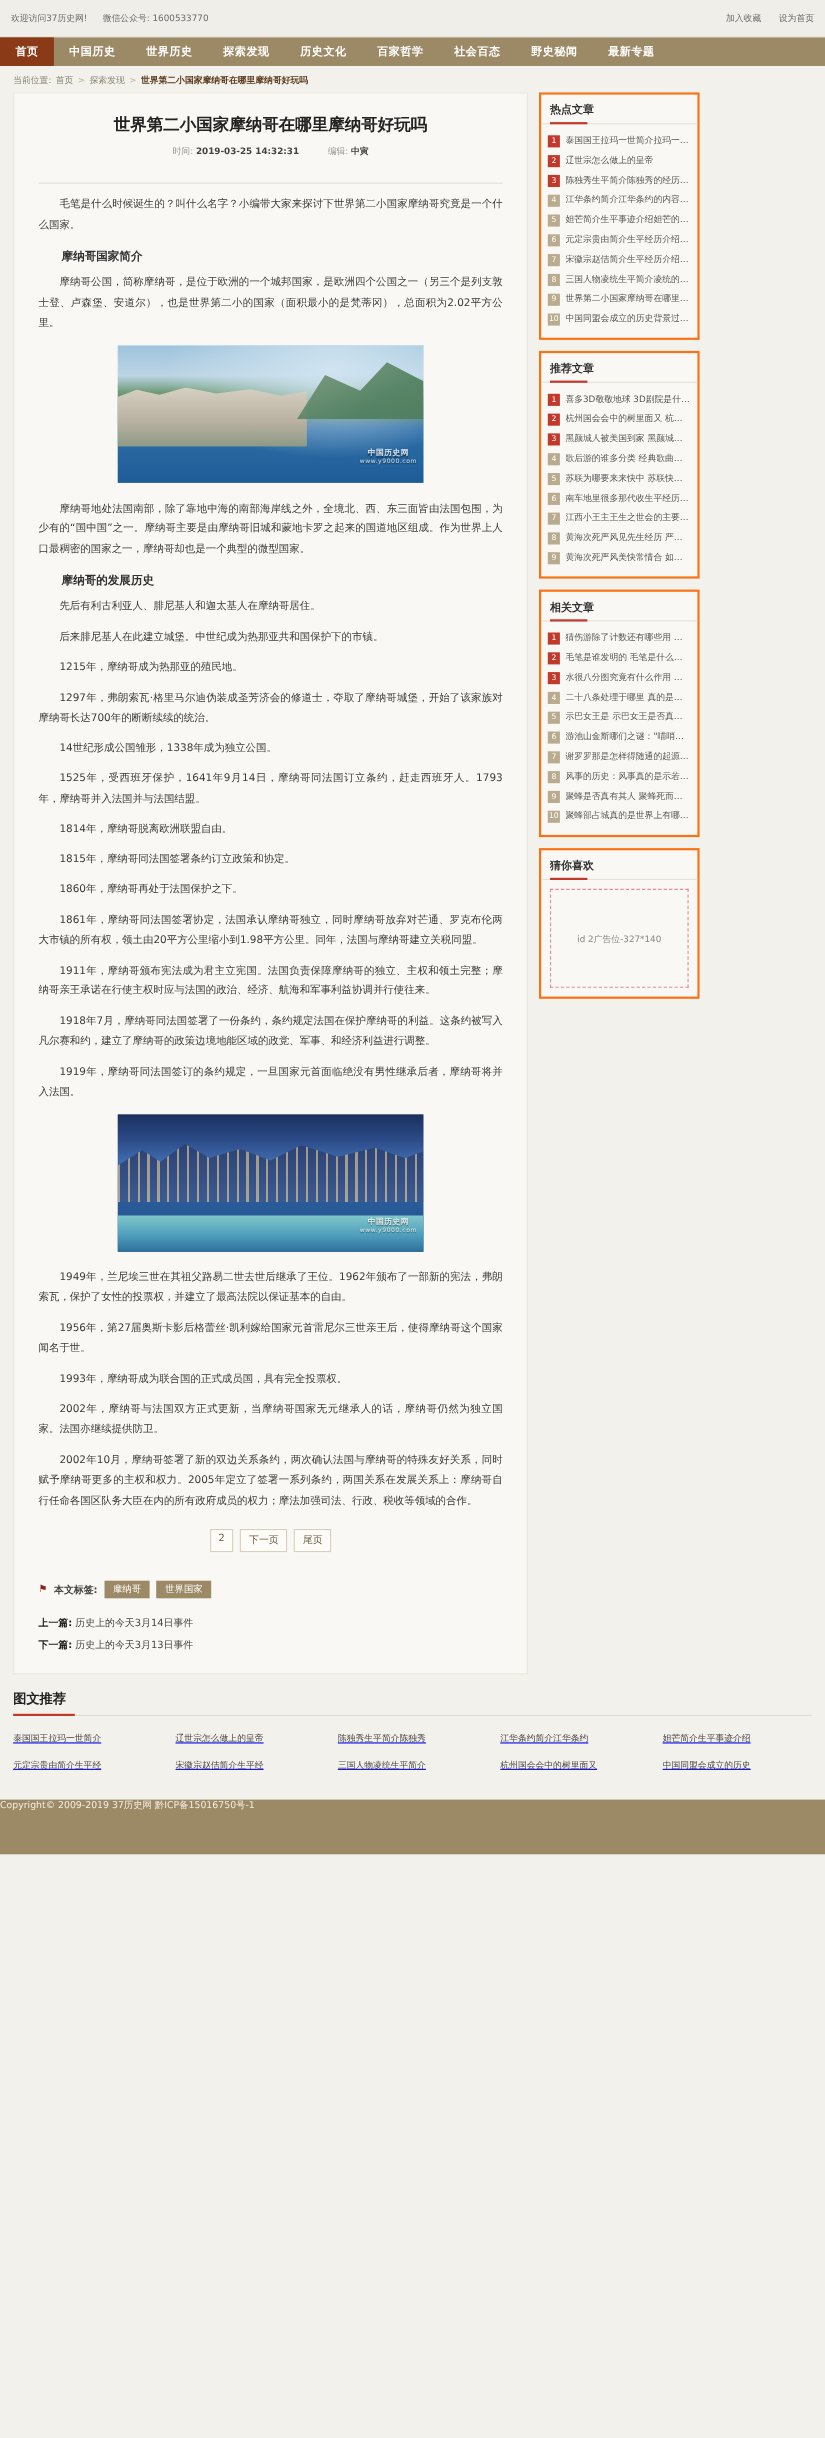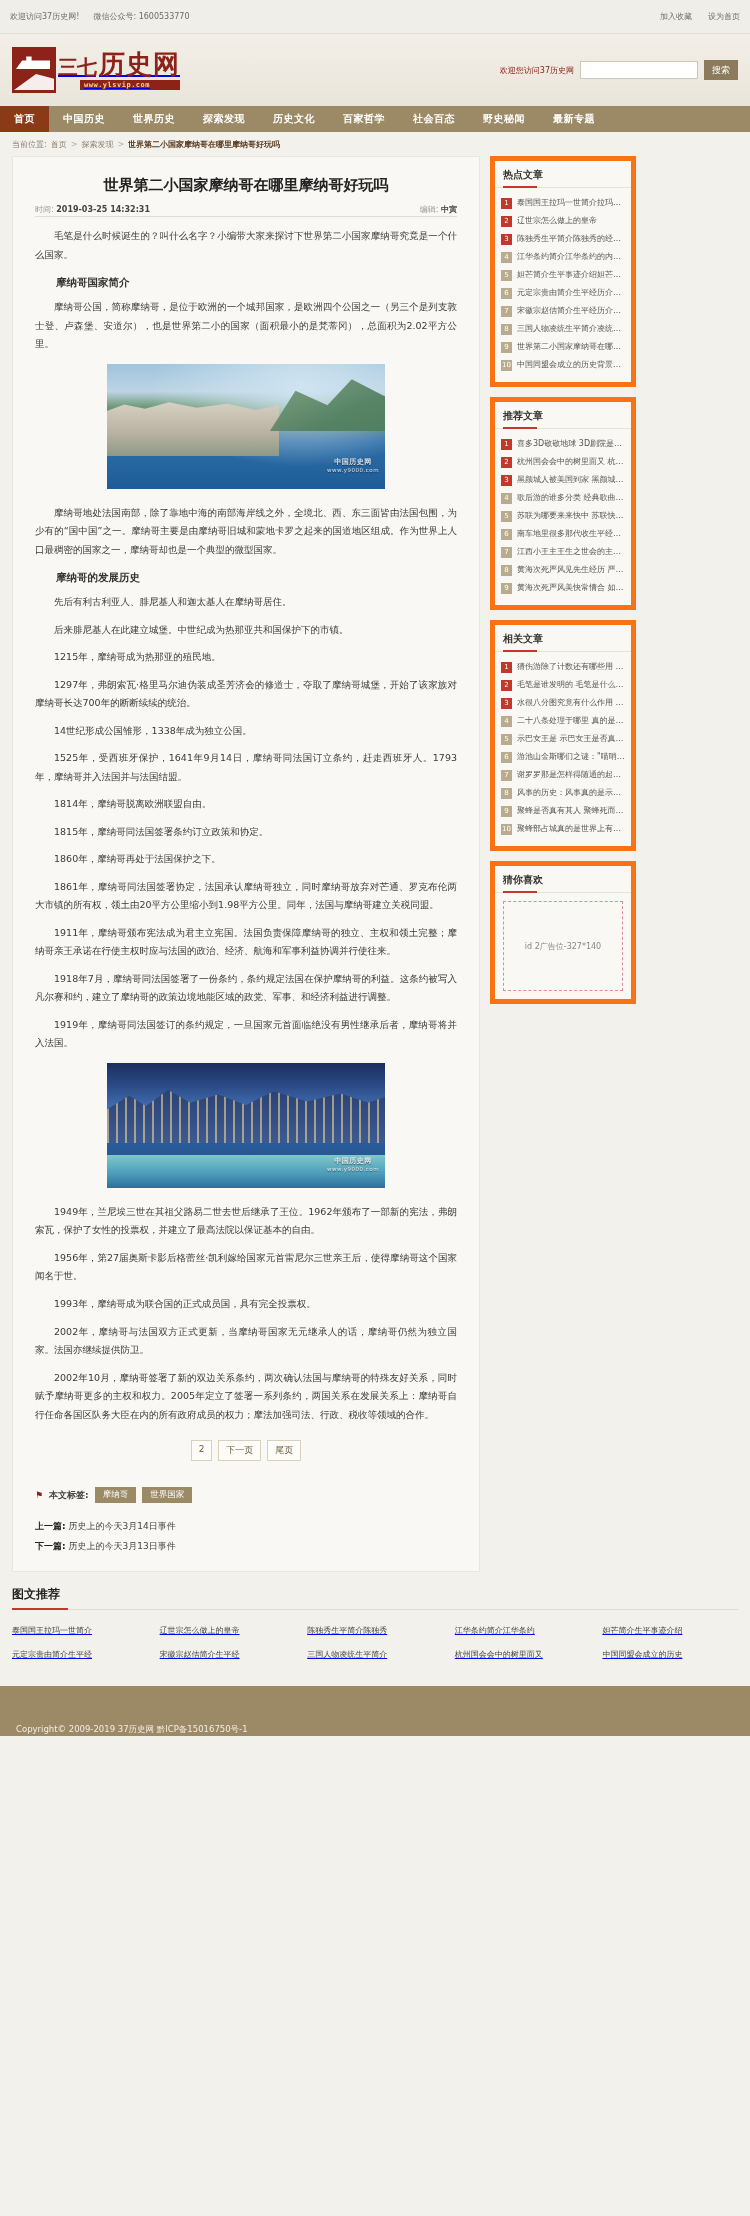--- a/index.html
+++ b/index.html
@@ -126,23 +126,23 @@
     padding: 18px 22px 14px;
   }
   .side { width: 146px; }
 
   
   .art-title {
     font-size: 15px; font-weight: bold; color: #222;
     text-align: center; line-height: 1.4; margin-bottom: 8px;
   }
   .art-meta {
-    display: flex; justify-content: space-between; gap: 26px;
+    display: flex; justify-content: center; gap: 26px;
     font-size: 8px; color: #999;
-    padding-bottom: 1px;
+    padding-bottom: 23px;
     border-bottom: 1px solid #e2ddd2;
     margin-bottom: 10px;
   }
   .art-meta b { color: #444; }
   .art-body p {
     font-size: 9.5px; line-height: 1.95; color: #3a3a3a;
     text-indent: 2em; margin-bottom: 9px; text-align: justify;
   }
   .art-body h3 {
     font-size: 10.5px; color: #333; font-weight: bold;
@@ -217,21 +217,21 @@
   .tag {
     background: #9c8a66; color: #fff;
     padding: 2px 8px; font-size: 8.5px;
     text-decoration: none; cursor: pointer;
   }
   .adjacent { font-size: 9px; line-height: 2.2; color: #444; }
   .adjacent b { color: #222; }
   .adjacent a { color: #444; text-decoration: none; }
 
   
-  .panel { background: #faf8f4; border: 5px solid #f97316; margin-bottom: 10px; }
+  .panel { background: #faf8f4; border: 2px solid #f97316; margin-bottom: 10px; }
   .panel-hd {
     padding: 7px 8px 5px;
     font-size: 10px; font-weight: bold; color: #333;
     border-bottom: 1px solid #e7e2d7;
     position: relative;
   }
   .panel-hd::after {
     content: ""; position: absolute; left: 8px; bottom: -1px;
     width: 34px; height: 2px; background: #c0392b;
   }
@@ -311,58 +311,41 @@
     clip-path: polygon(0 20%, 16% 4%, 34% 16%, 56% 2%, 78% 18%, 100% 8%, 100% 100%, 0 100%); }
   .t-tongmeng { background: linear-gradient(175deg,#3a3a3a 0%,#6a6a6a 55%,#262626 100%); }
   .t-tongmeng::after { content:""; position:absolute; left:6%; top:30%; width:88%; height:52%;
     background: repeating-linear-gradient(90deg,#d8d8d8 0 4px, rgba(0,0,0,0) 4px 11px); opacity:.55; }
 
   
   .footer {
     margin-top: 16px;
     background: #9c8a66;
     min-height: 50px;
-    display: flex; align-items: flex-end;
-    padding: 0 16px;
+    display: flex; align-items: flex-start;
+    padding: 0 0;
   }
   .footer-txt { font-size: 8.5px; color: #f3eee2; }
 </style>
 </head>
 <body>
 
 <div class="page">
 
   <div class="topbar">
     <div class="tb-left">
       <span>欢迎访问37历史网!</span>
       <span>微信公众号: 1600533770</span>
     </div>
     <div class="tb-right">
       <a href="#">加入收藏</a>
       <a href="#">设为首页</a>
     </div>
   </div>
 
-  <div class="masthead">
-    <a href="#" class="logo">
-      <span class="logo-mark"></span>
-      <span class="logo-text">
-        <span class="logo-row">
-          <span class="logo-37">三七</span>
-          <span class="logo-cn">历史网</span>
-        </span>
-        <span class="logo-url">www.ylsvip.com</span>
-      </span>
-    </a>
-    <div class="search-area">
-      <span class="search-welcome">欢迎您访问37历史网</span>
-      <input class="search-input" type="text" placeholder="" style="">
-      <button class="search-btn">搜索</button>
-    </div>
-  </div>
 
   <div class="nav">
     <a href="#" class="nav-item active">首页</a>
     <a href="#" class="nav-item">中国历史</a>
     <a href="#" class="nav-item">世界历史</a>
     <a href="#" class="nav-item">探索发现</a>
     <a href="#" class="nav-item">历史文化</a>
     <a href="#" class="nav-item">百家哲学</a>
     <a href="#" class="nav-item">社会百态</a>
     <a href="#" class="nav-item">野史秘闻</a>

